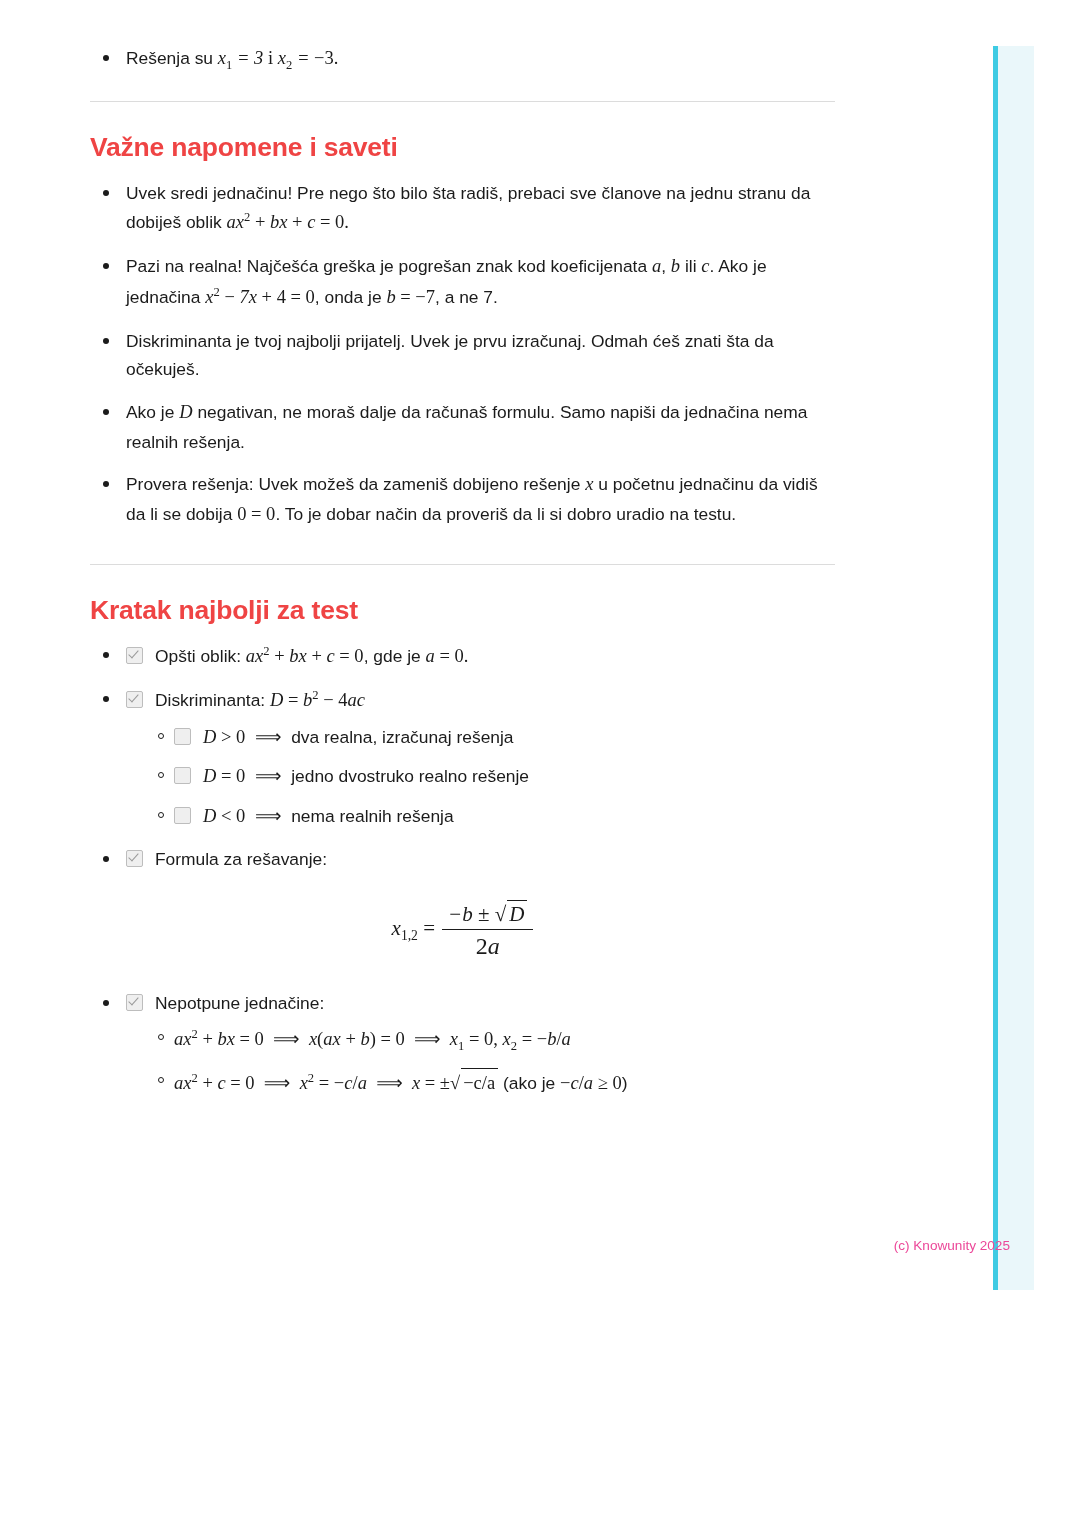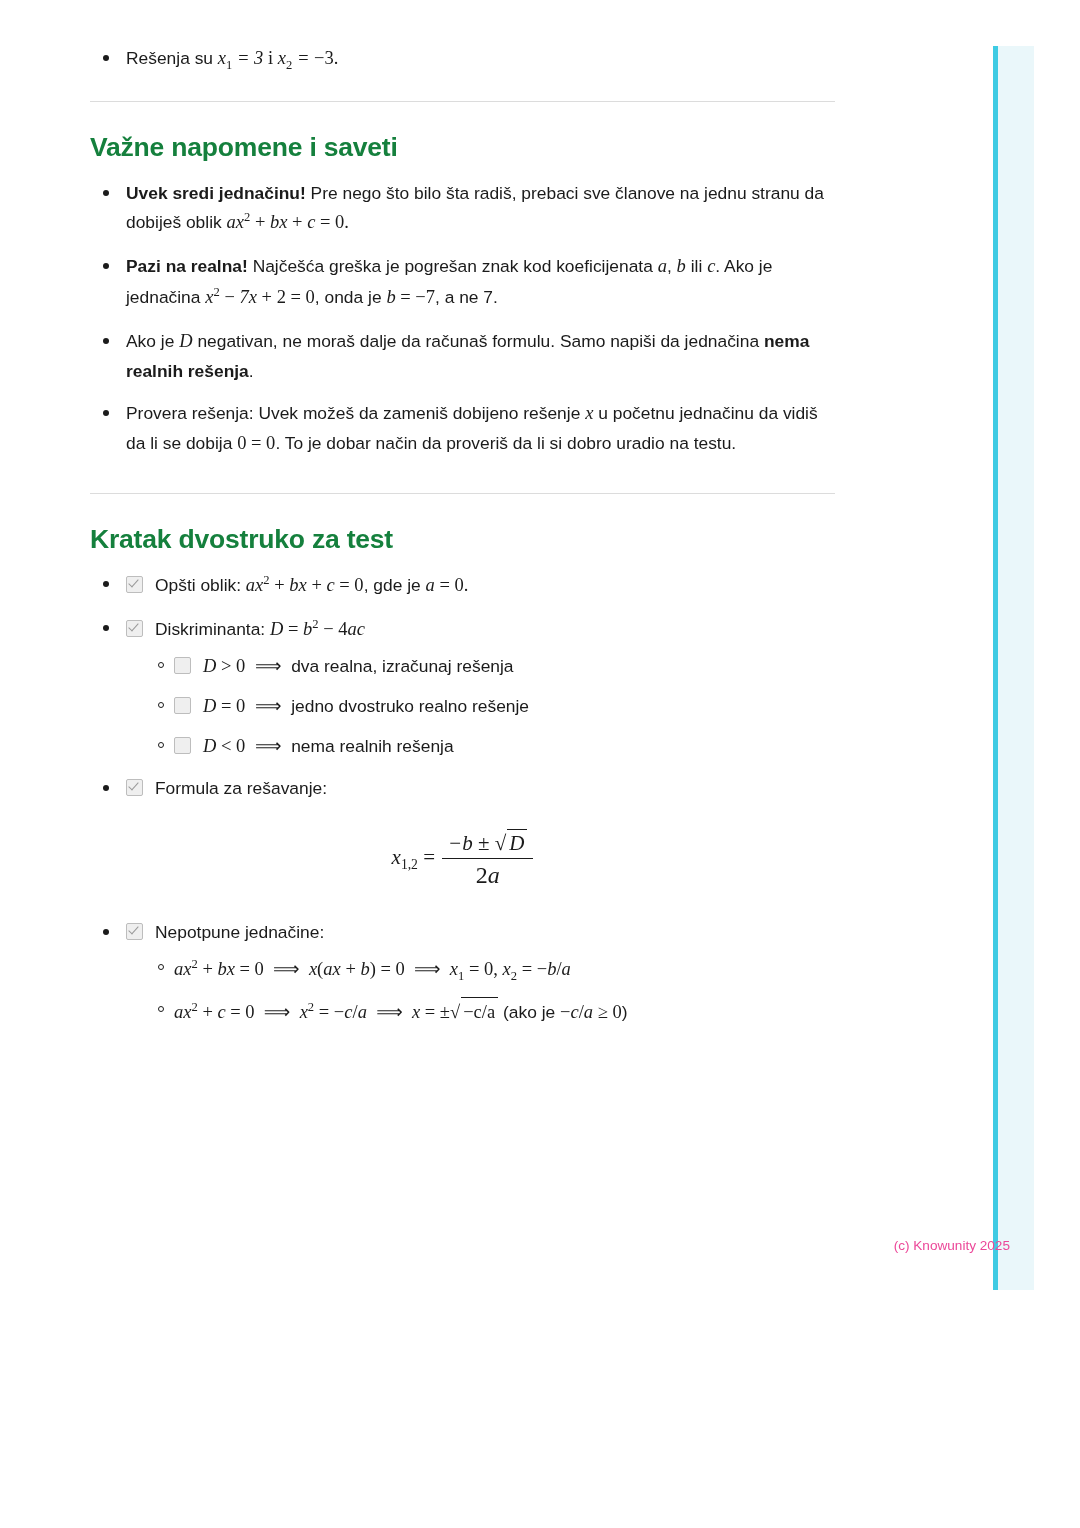--- a/index.html
+++ b/index.html
@@ -47,21 +47,21 @@
     top: 44px;
     width: 745px;
   }
 
   .divider {
     border-top: 1px solid #dcdcdc;
     margin: 26px 0 30px 0;
   }
 
   h2.section-title {
-    color: #15803d;
+    color: #ef4444;
     font-size: 26.5px;
     font-weight: bold;
     margin: 0 0 16px 0;
     letter-spacing: -0.2px;
   }
 
   ul.bullets {
     list-style: none;
     margin: 0;
     padding: 0;
@@ -97,21 +97,21 @@
     content: "";
     position: absolute;
     left: 13px;
     top: 11px;
     width: 6px;
     height: 6px;
     border-radius: 50%;
     background: #1b1b1b;
   }
 
-  b, strong { font-weight: bold; }
+  b, strong { font-weight: normal; }
 
   
   .m {
     font-family: "Liberation Serif", serif;
     font-style: italic;
     font-size: 18.5px;
   }
   .mr {
     font-family: "Liberation Serif", serif;
     font-style: normal;
@@ -259,33 +259,36 @@
 
     <div class="divider"></div>
 
     <h2 class="section-title">Važne napomene i saveti</h2>
 
     <ul class="bullets">
       <li>
         <b>Uvek sredi jednačinu!</b><span> Pre nego što bilo šta radiš, prebaci sve članove na jednu stranu da dobiješ oblik </span><span class="m">ax<sup>2</sup> <span class="mr">+</span> bx <span class="mr">+</span> c <span class="mr">= 0.</span></span>
       </li>
       <li>
-        <b>Pazi na realna!</b><span> Najčešća greška je pogrešan znak kod koeficijenata <span class="m">a</span>, <span class="m">b</span> ili <span class="m">c</span>. Ako je jednačina <span class="m">x<sup>2</sup> <span class="mr">−</span> 7x <span class="mr">+ 2 = 0</span></span>, onda je <span class="m">b <span class="mr">= −7</span></span>, a ne 7.</span>
+        <b>Pazi na realna!</b><span> Najčešća greška je pogrešan znak kod koeficijenata <span class="m">a</span>, <span class="m">b</span> ili <span class="m">c</span>. Ako je jednačina <span class="m">x<sup>2</sup> <span class="mr">−</span> 7x <span class="mr">+ 4 = 0</span></span>, onda je <span class="m">b <span class="mr">= −7</span></span>, a ne 7.</span>
+      </li>
+      <li>
+        <b>Diskriminanta je tvoj najbolji prijatelj.</b><span> Uvek je prvu izračunaj. Odmah ćeš znati šta da očekuješ.</span>
       </li>
       <li>
         <span>Ako je <span class="m">D</span> negativan, ne moraš dalje da računaš formulu. Samo napiši da jednačina <b>nema realnih rešenja</b>.</span>
       </li>
       <li>
         <span>Provera rešenja: Uvek možeš da zameniš dobijeno rešenje <span class="m">x</span> u početnu jednačinu da vidiš da li se dobija <span class="mr">0 = 0</span>. To je dobar način da proveriš da li si dobro uradio na testu.</span>
       </li>
     </ul>
 
     <div class="divider" style="margin-top:34px;"></div>
 
-    <h2 class="section-title">Kratak dvostruko za test</h2>
+    <h2 class="section-title">Kratak najbolji za test</h2>
 
     <ul class="checklist">
 
       <li>
         <span class="chk checked"></span><span>Opšti oblik: <span class="m">ax<sup>2</sup> <span class="mr">+</span> bx <span class="mr">+</span> c <span class="mr">= 0</span></span>, gde je <span class="m">a <span class="mr">= 0.</span></span></span>
       </li>
 
       <li>
         <span class="chk checked"></span><span>Diskriminanta: <span class="m">D <span class="mr">=</span> b<sup>2</sup> <span class="mr">− 4</span>ac</span></span>
         <ul class="sublist">

